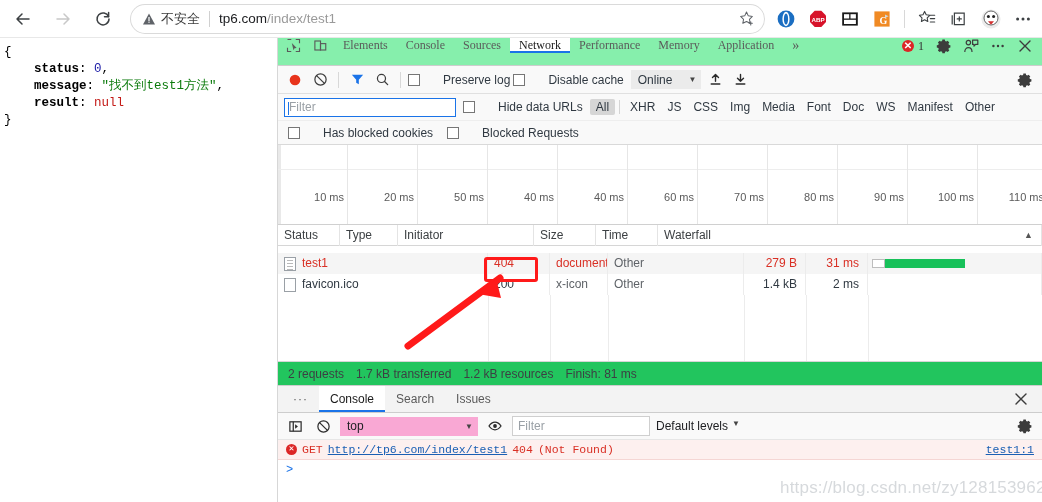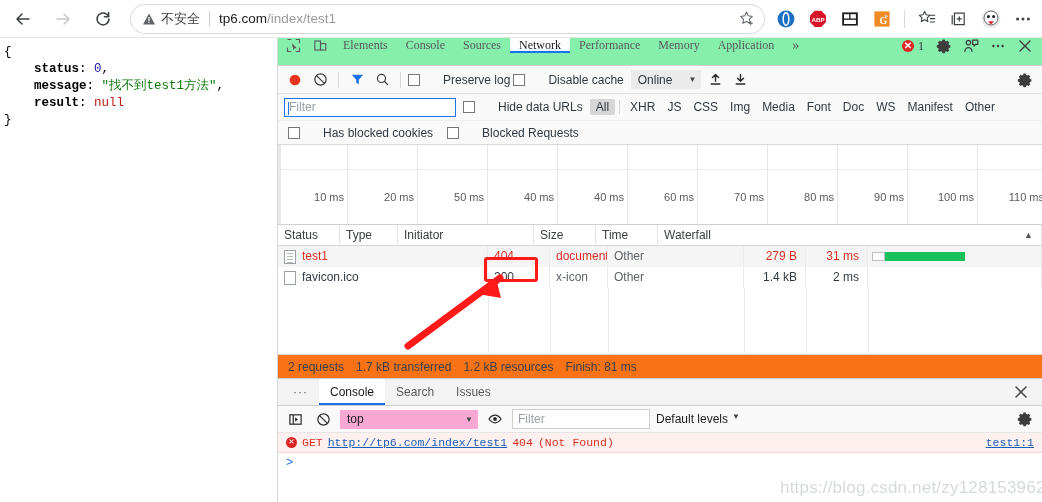--- a/index.html
+++ b/index.html
@@ -158,21 +158,21 @@
   .ov-divider { position: absolute; left:0; right:0; top: 24px; height:1px; background:#ededed; }
 
   
   .reqtable { background: #fff; }
   .rt-head {
     display: flex; height: 21px; align-items: center;
     border-bottom: 1px solid #d6d6d6; background: #fff; font-size: 12px; color: #3c4043;
   }
   .rt-head > div { padding-left: 6px; border-right: 1px solid #e4e4e4; height: 21px; line-height: 21px; overflow:hidden; white-space:nowrap;}
   .rt-row { display: flex; height: 21px; align-items: center; font-size: 12px; }
-  .rt-row.alt { background: #f5f5f5; }
+  .rt-row.alt { background: #f5f5f5; margin-top: 7px; }
   .rt-row > div { padding-left: 6px; border-right: 1px solid #ececec; height: 21px; line-height: 21px; overflow: hidden; white-space: nowrap; }
   .c-name { width: 210px; display: flex !important; align-items: center; gap: 6px; }
   .c-status { width: 62px; }
   .c-type { width: 58px; }
   .c-init { width: 136px; }
   .c-size { width: 62px; text-align: right; padding-right: 8px; }
   .c-time { width: 62px; text-align: right; padding-right: 8px; }
   .c-wf { flex: 1; position: relative; }
   .red { color: #d93025; }
   .grey { color: #5f6368; }
@@ -188,21 +188,21 @@
   .blank-ico { width: 12px; height: 14px; border: 1px solid #9aa0a6; background:#fff; flex:none; }
   .wf-bar { position: absolute; top: 6px; height: 9px; }
   .wf-white { background: #fff; border: 1px solid #bdbdbd; }
   .wf-green { background: #18c15a; }
   .sort-caret { margin-left: auto; padding-right: 8px; font-size: 9px; color: #555; }
 
   .rt-fill { background:#fff; }
 
   .summary-bar {
     height: 24px; display: flex; align-items: center; gap: 12px;
-    border-top: 1px solid #d6d6d6; background: #f97316; padding: 0 10px;
+    border-top: 1px solid #d6d6d6; background: #22c55e; padding: 0 10px;
     font-size: 12px; color: #3c4043;
   }
 
   
   .drawer-tabbar {
     height: 28px; display: flex; align-items: stretch;
     border-top: 1px solid #cdcdcd; border-bottom: 1px solid #cdcdcd; background: #f3f3f3;
     padding-left: 4px;
   }
   .drawer-tab { display:flex; align-items:center; padding: 0 11px; font-size:12px; color:#5a5a5a; position:relative; }

